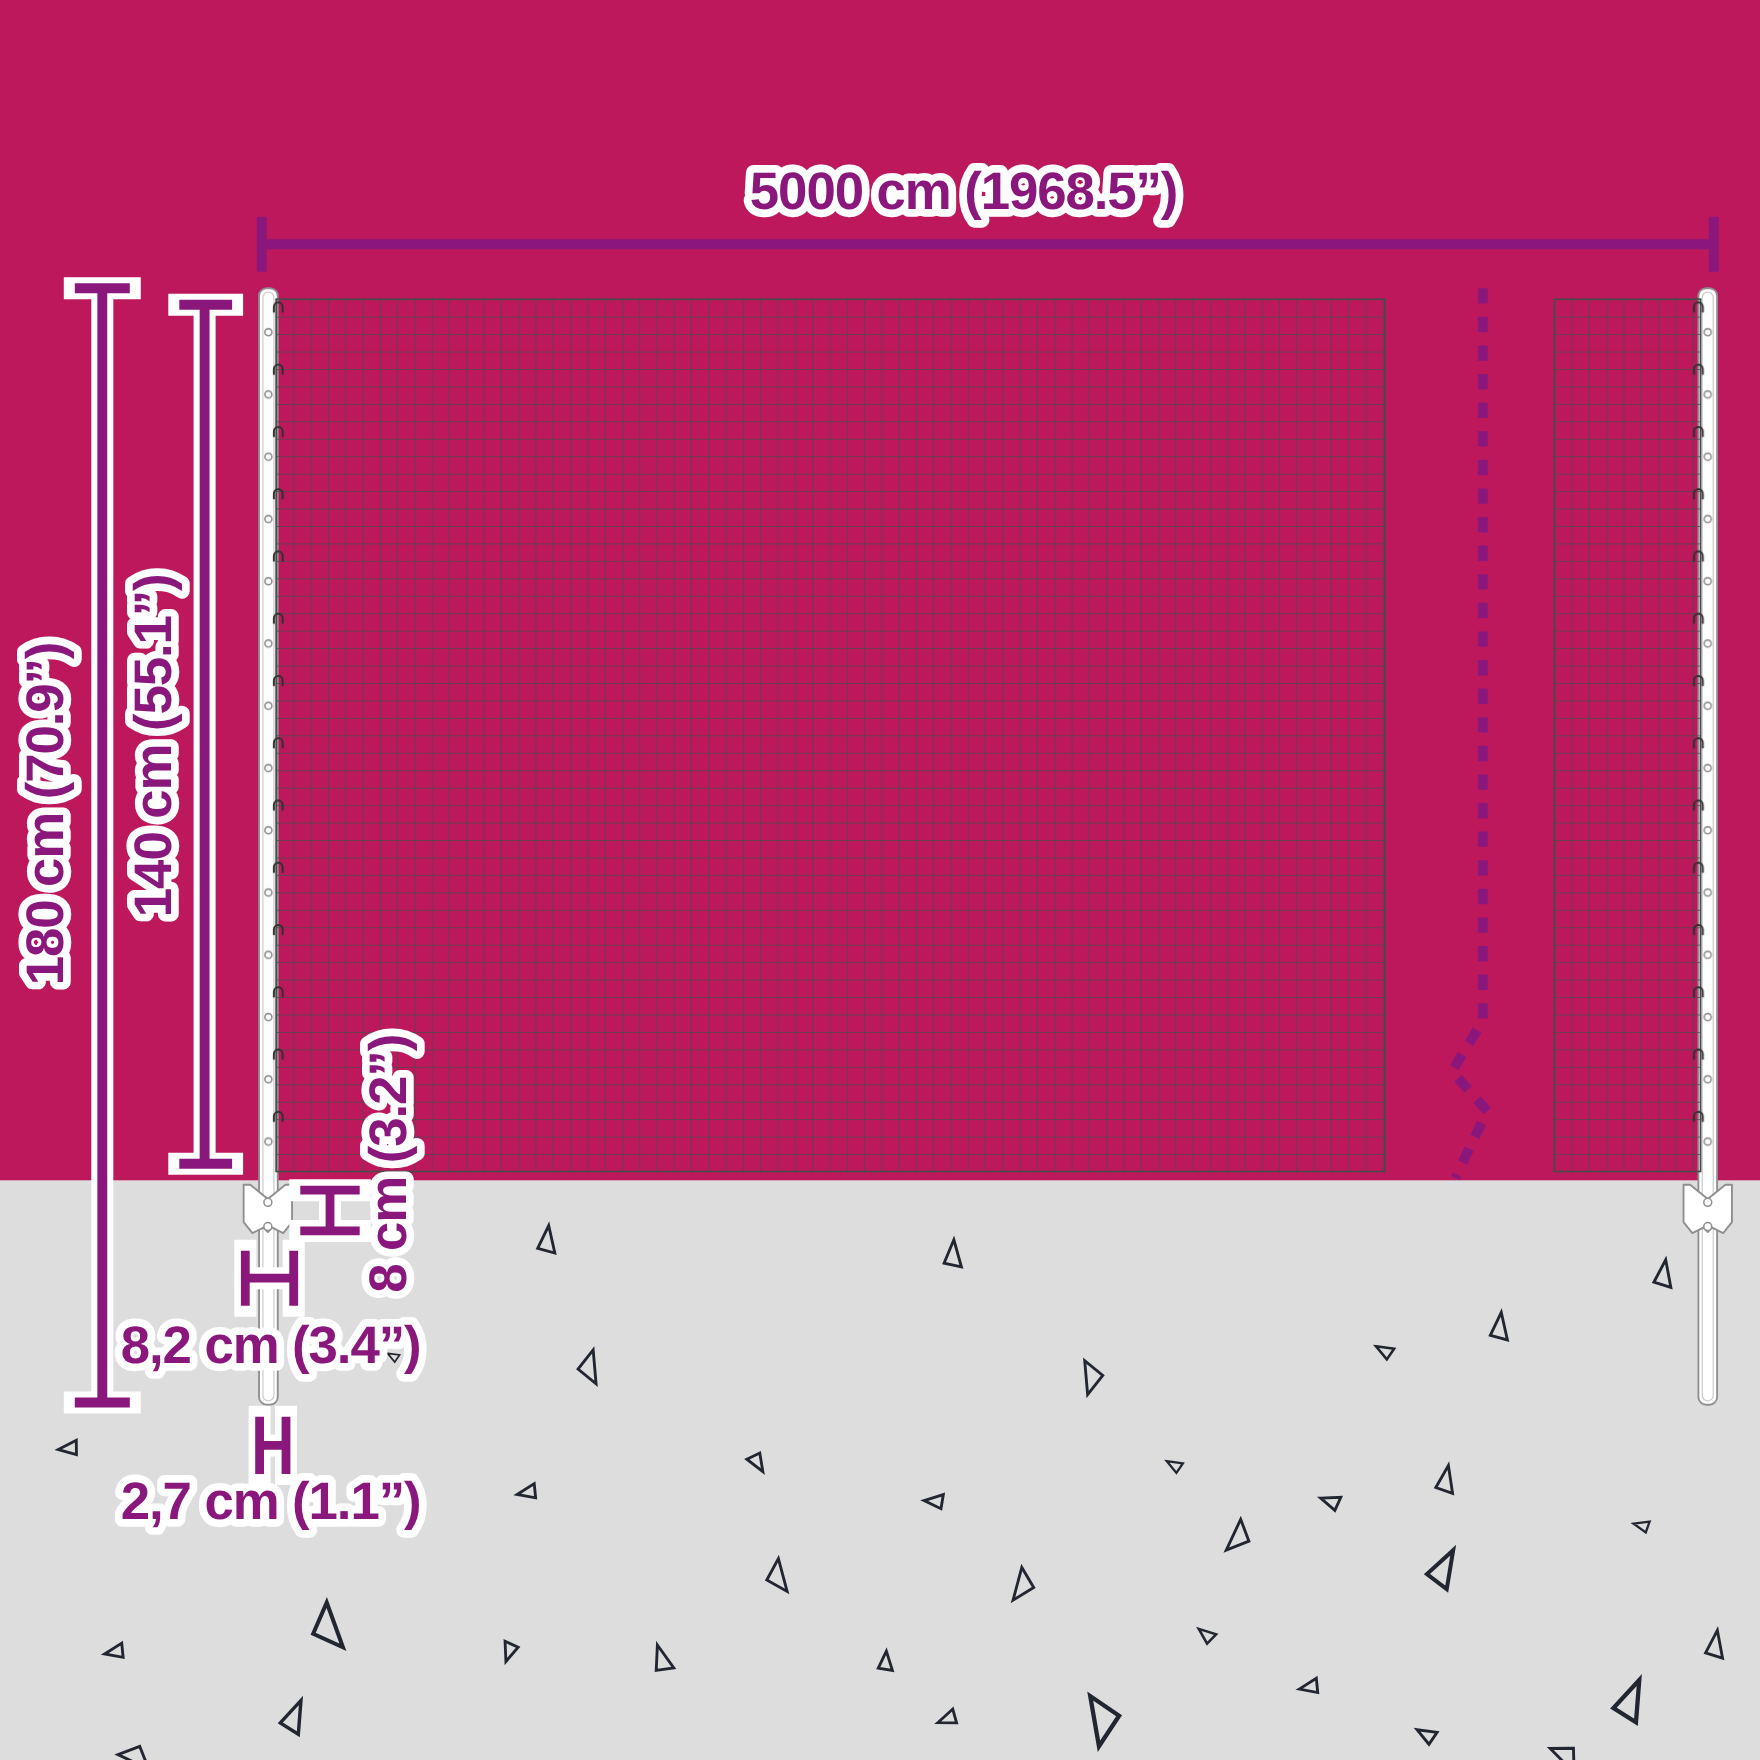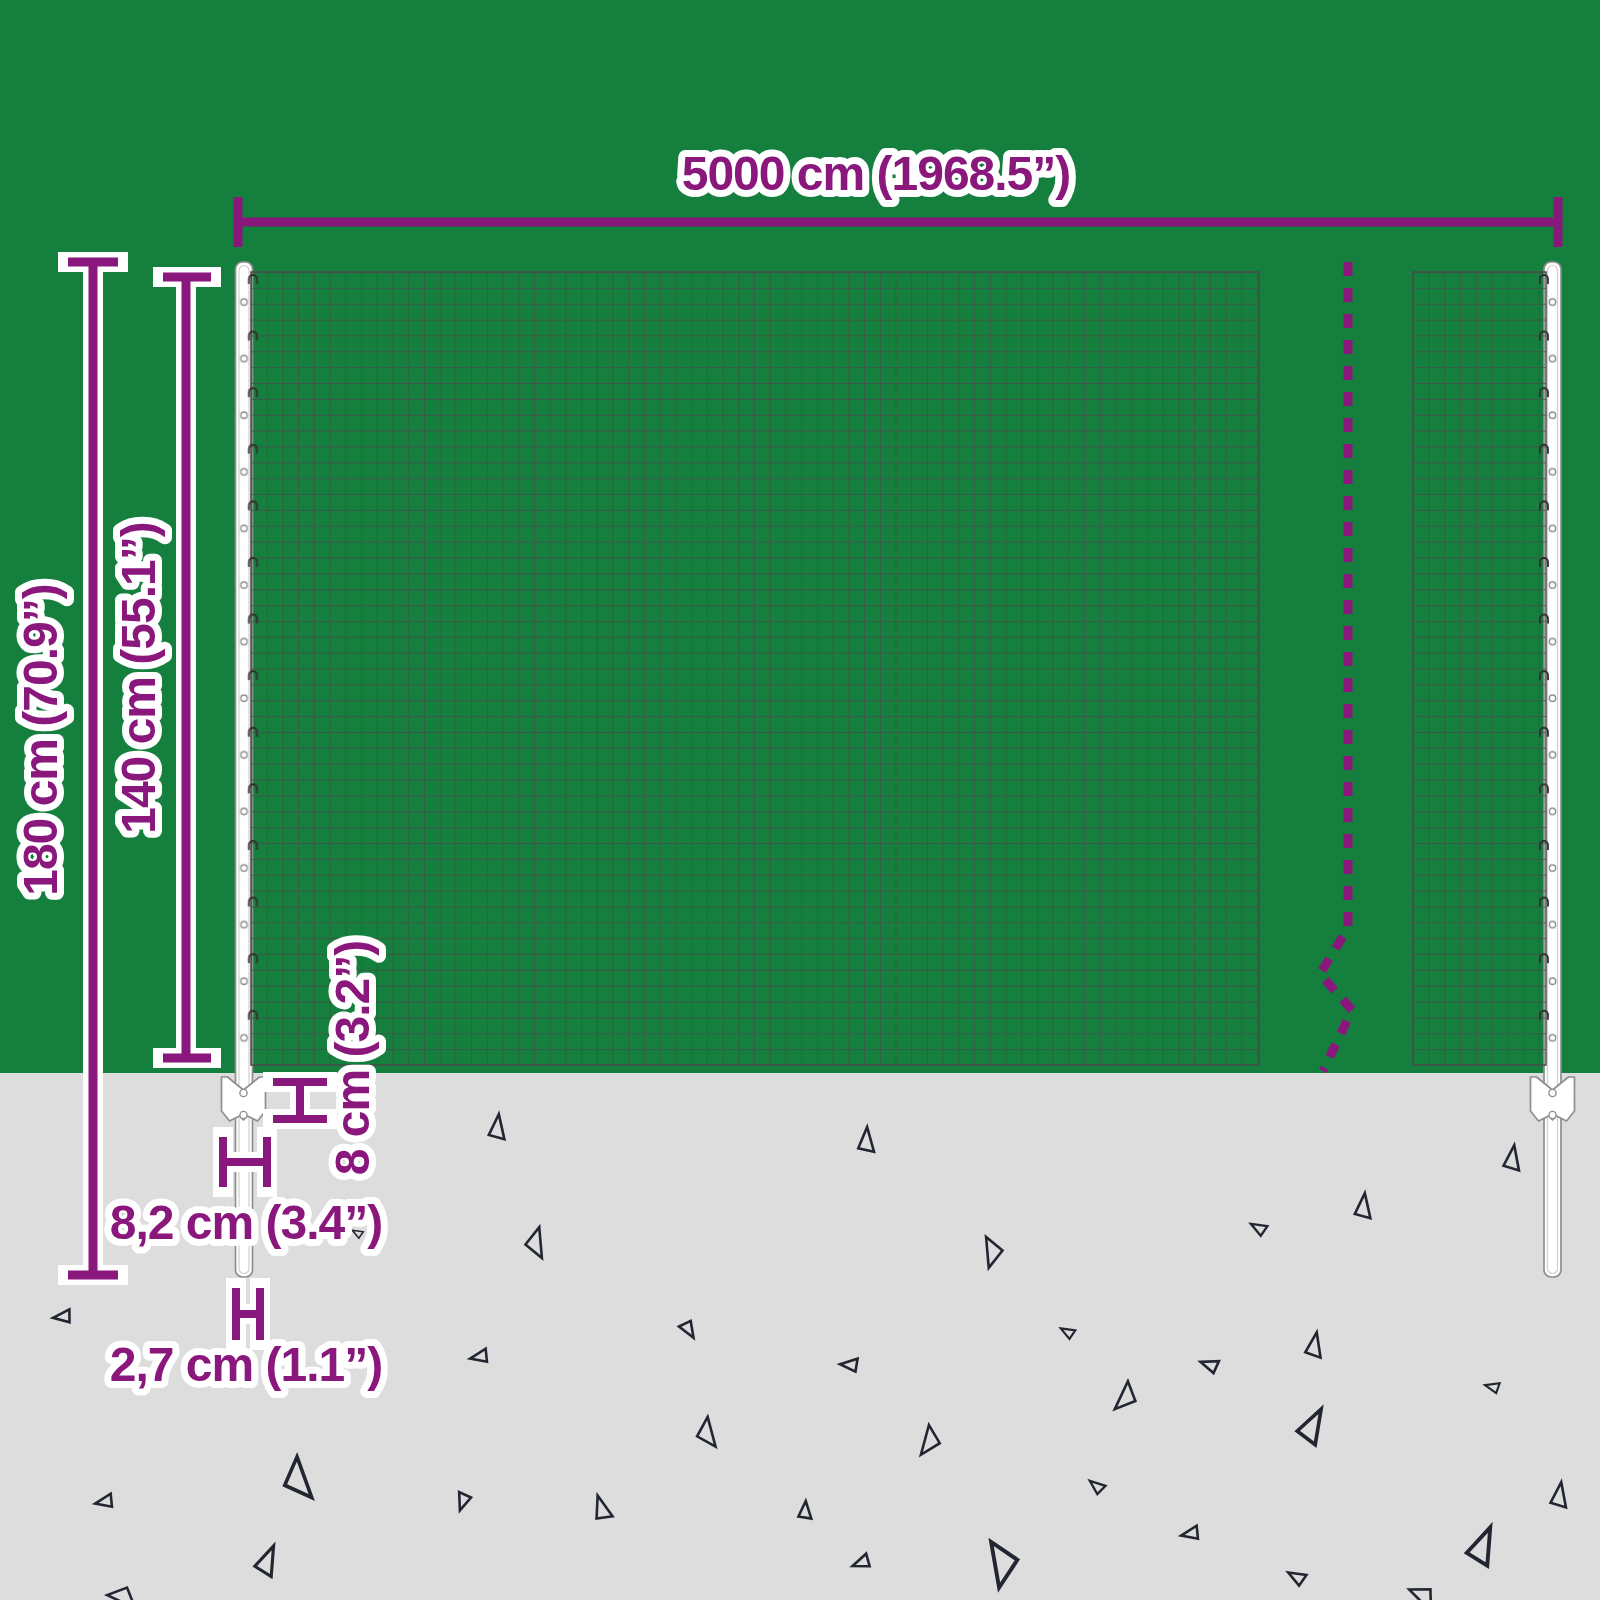--- a/index.html
+++ b/index.html
@@ -1,17 +1,17 @@
 <!DOCTYPE html>
 <html style="--dimension-accent: #8a177c; --ground: #dddddd; --mesh-line: #4a4a4a;"><head>
 <meta charset="utf-8">
 <style>
   html,body{margin:0;padding:0;background:#fff;}
   body{width:1600px;height:1600px;overflow:hidden;}
-  .stage{position:relative;width:1600px;height:1464px;background:#15803d;}
+  .stage{position:relative;width:1600px;height:1464px;background:#be185d;}
   svg{position:absolute;left:0;top:0;}
   :root{
     --dimension-accent:#8a177c;
     --ground:#dddddd;
     --mesh-line:#4a4a4a;
   }
   .groundrect{fill:var(--ground);}
   .meshline{stroke:var(--mesh-line);stroke-width:1.3;fill:none;}
   .meshbox{stroke:var(--mesh-line);stroke-width:1.5;}
   .post{fill:#ffffff;stroke:#8f8f8f;stroke-width:1.7;}

